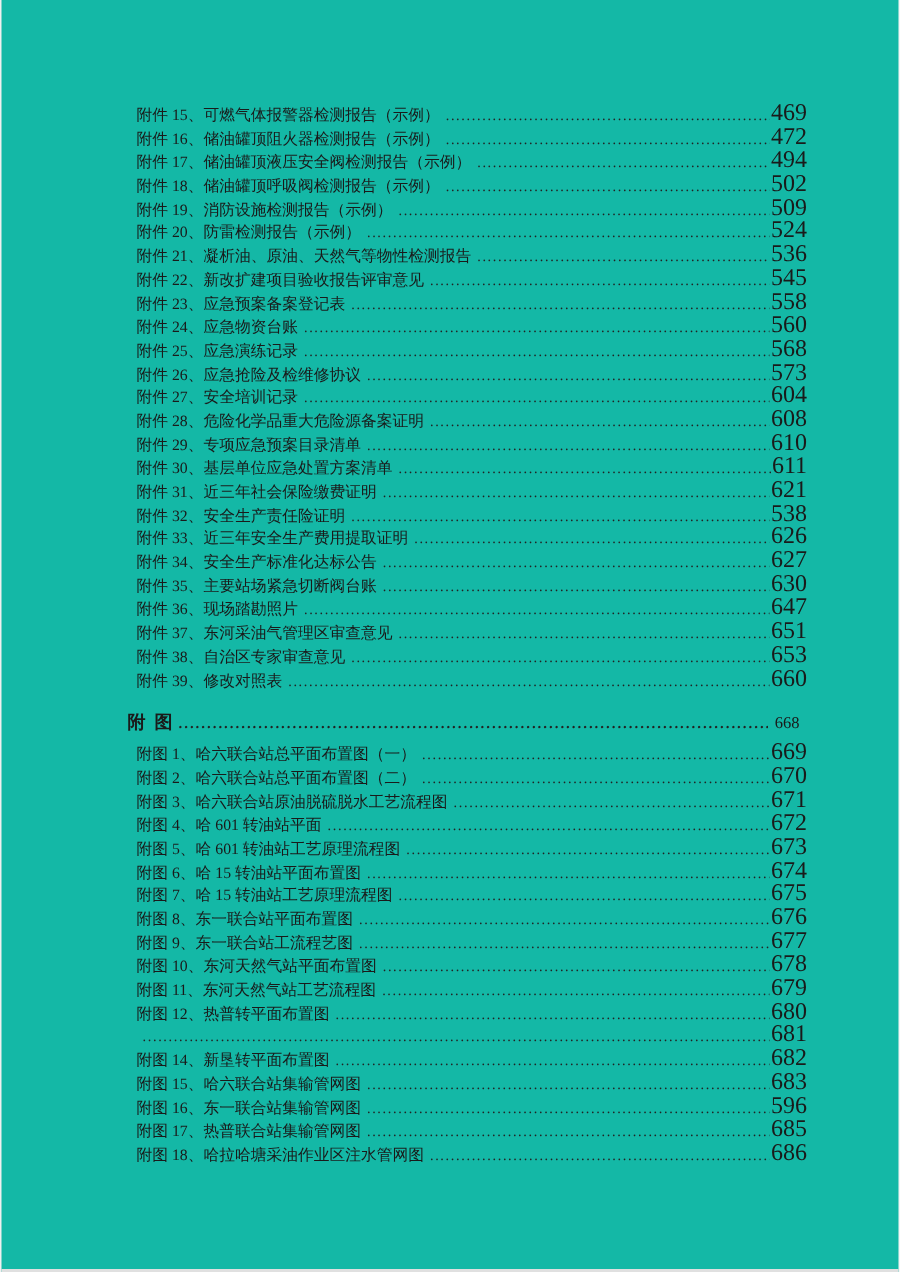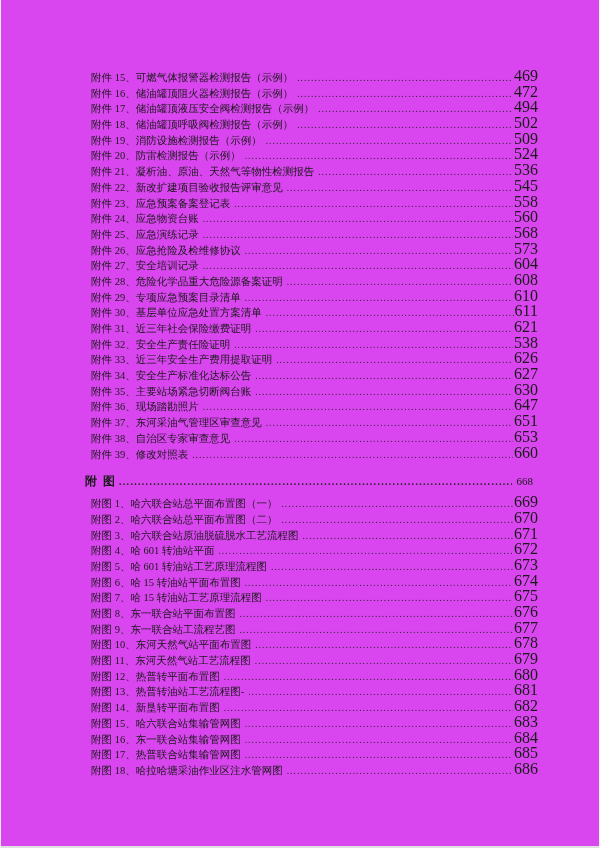--- a/index.html
+++ b/index.html
@@ -11,21 +11,21 @@
     width: 600px;
     height: 848px;
     position: relative;
     overflow: hidden;
     font-family: "Liberation Serif", "DejaVu Serif", serif;
     color: #1a1a1a;
   }
   .page {
     position: absolute;
     inset: 0;
-    background: #d946ef;
+    background: #14b8a6;
     border-left: 1px solid #f0f0f0;
     border-right: 1px solid #f5f5f5;
     padding-left: 16px;
   }
   .page-edge-bottom {
     position: absolute;
     left: 0;
     bottom: 0;
     width: 100%;
     height: 2px;
@@ -292,38 +292,37 @@
           <span class="label">附图 11、东河天然气站工艺流程图</span>
           <span class="dots"></span>
           <span class="page-num">679</span>
         </li>
         <li class="toc-row">
           <span class="label">附图 12、热普转平面布置图</span>
           <span class="dots"></span>
           <span class="page-num">680</span>
         </li>
         <li class="toc-row">
-          <span class="label">附图 13、热普转油站工艺流程图-</span>
           <span class="dots"></span>
           <span class="page-num">681</span>
         </li>
         <li class="toc-row">
           <span class="label">附图 14、新垦转平面布置图</span>
           <span class="dots"></span>
           <span class="page-num">682</span>
         </li>
         <li class="toc-row">
           <span class="label">附图 15、哈六联合站集输管网图</span>
           <span class="dots"></span>
           <span class="page-num">683</span>
         </li>
         <li class="toc-row">
           <span class="label">附图 16、东一联合站集输管网图</span>
           <span class="dots"></span>
-          <span class="page-num">684</span>
+          <span class="page-num">596</span>
         </li>
         <li class="toc-row">
           <span class="label">附图 17、热普联合站集输管网图</span>
           <span class="dots"></span>
           <span class="page-num">685</span>
         </li>
         <li class="toc-row">
           <span class="label">附图 18、哈拉哈塘采油作业区注水管网图</span>
           <span class="dots"></span>
           <span class="page-num">686</span>

